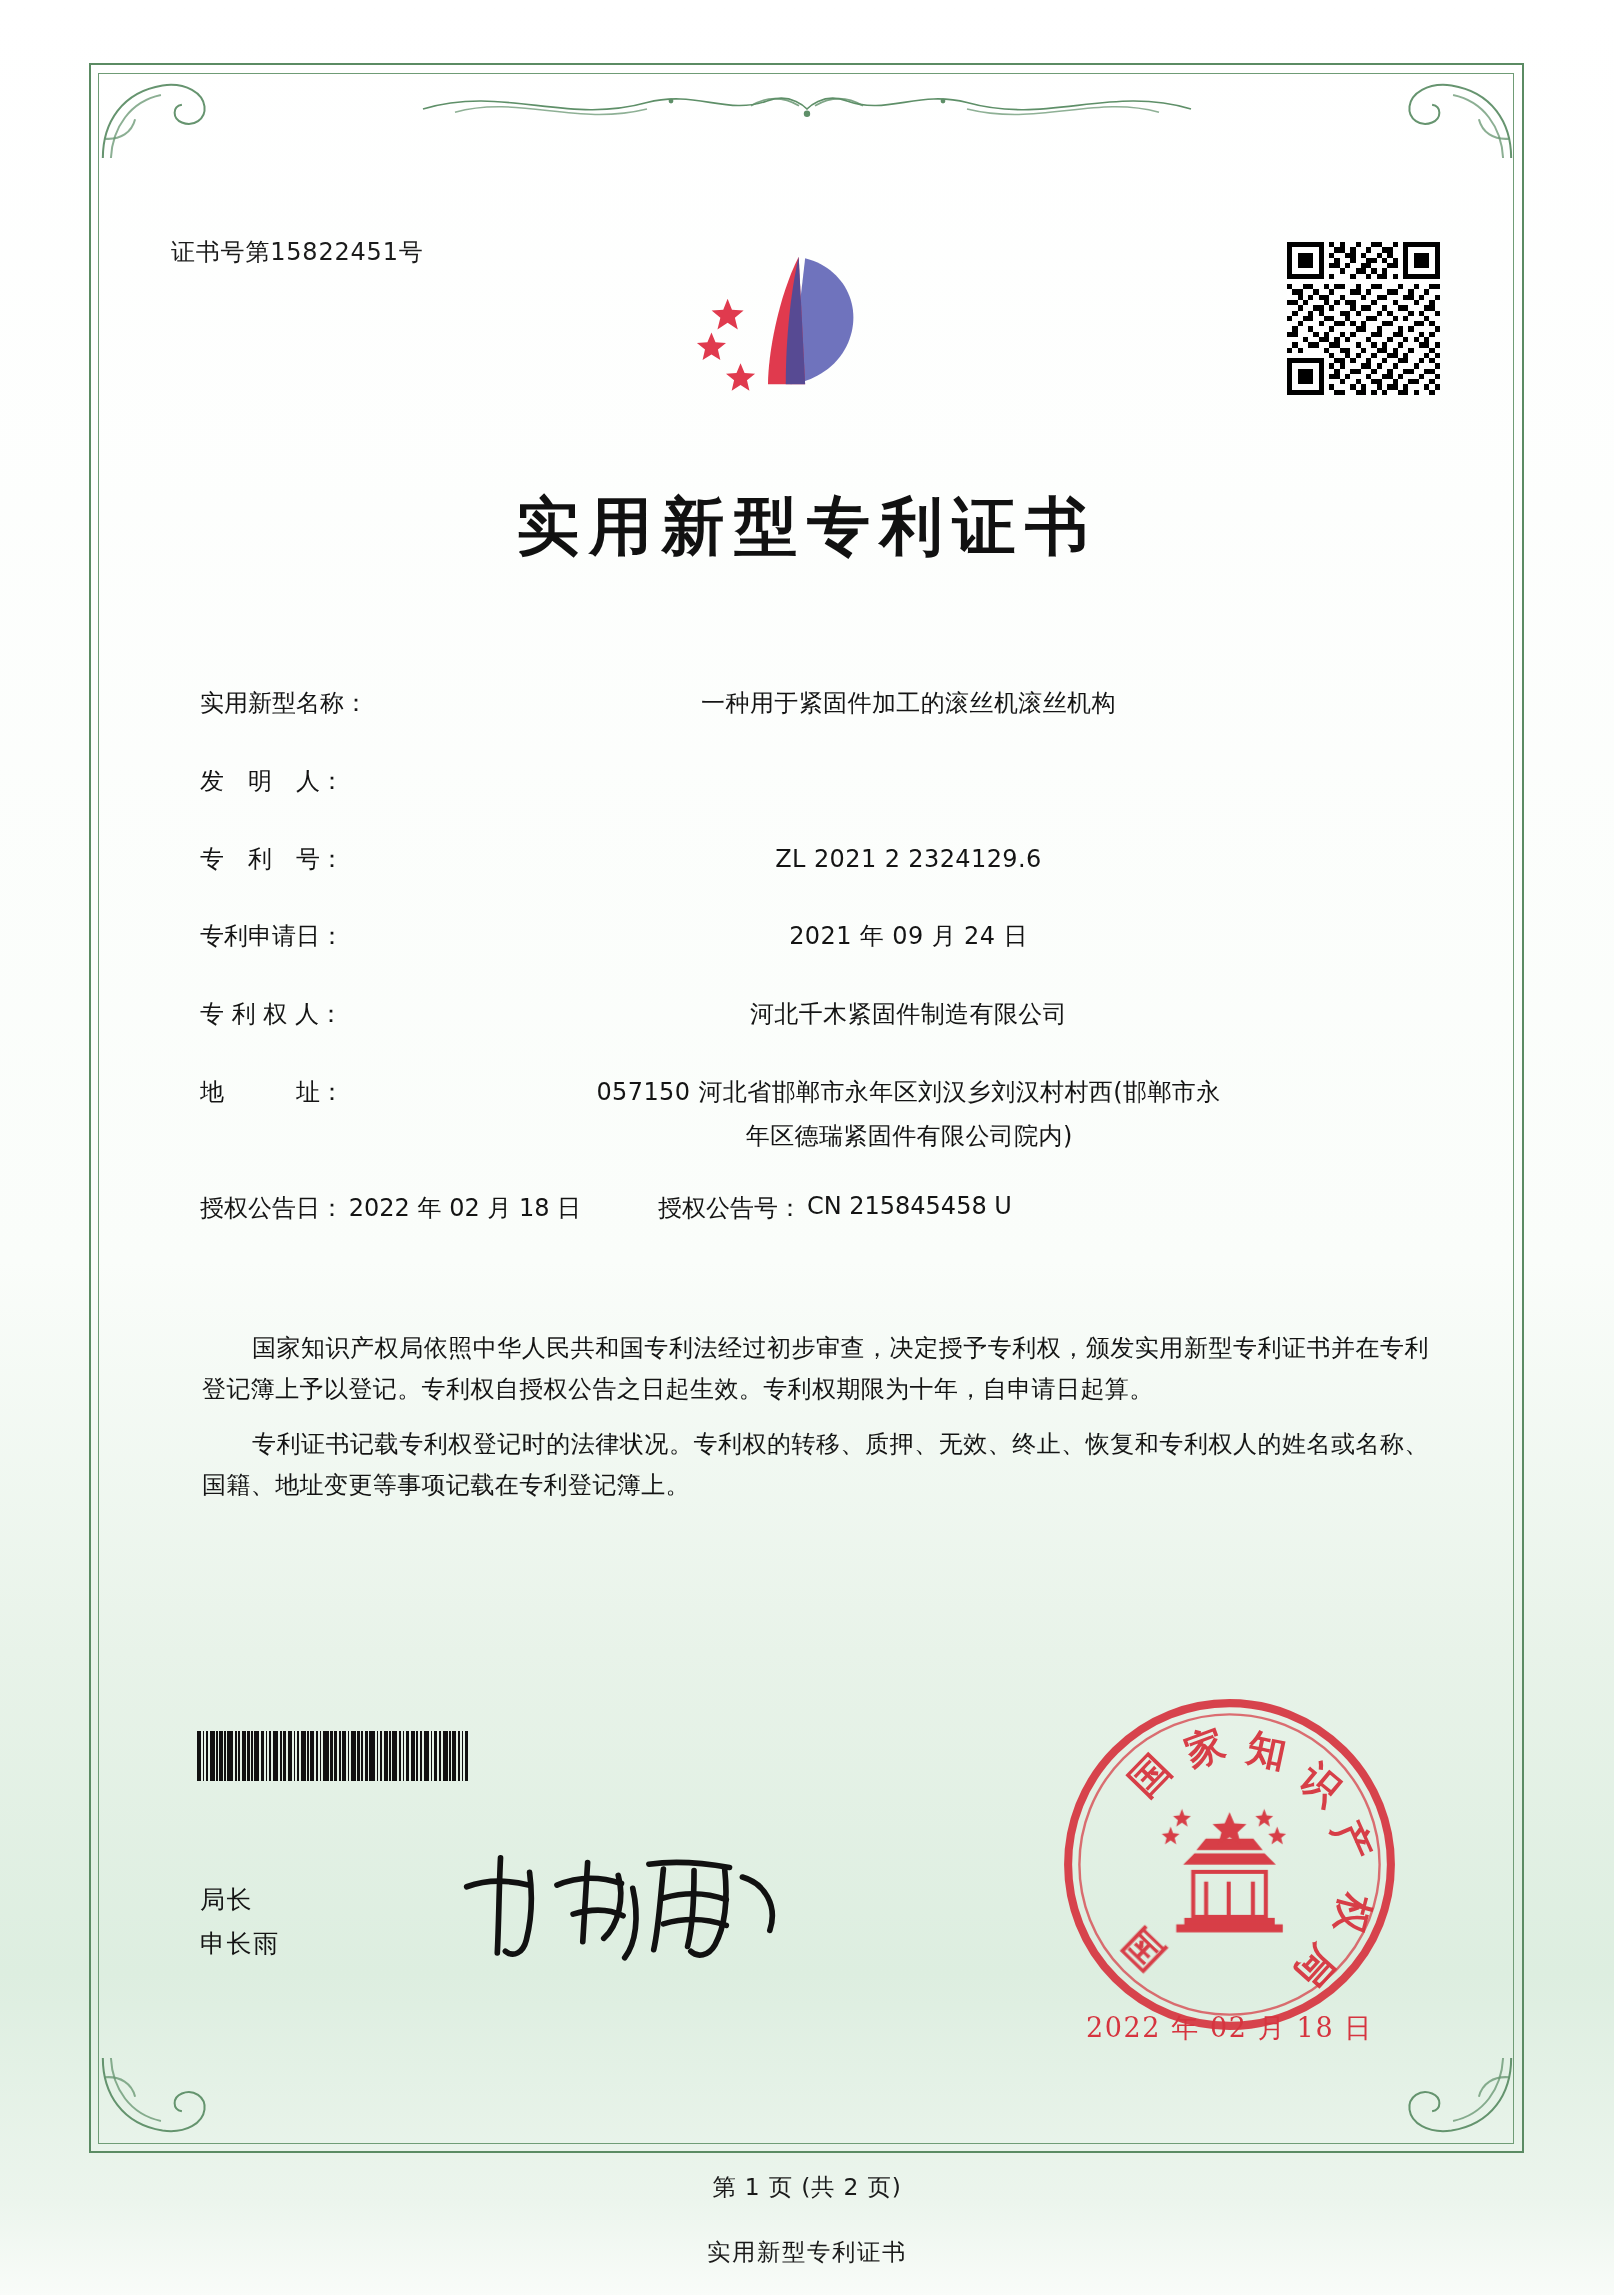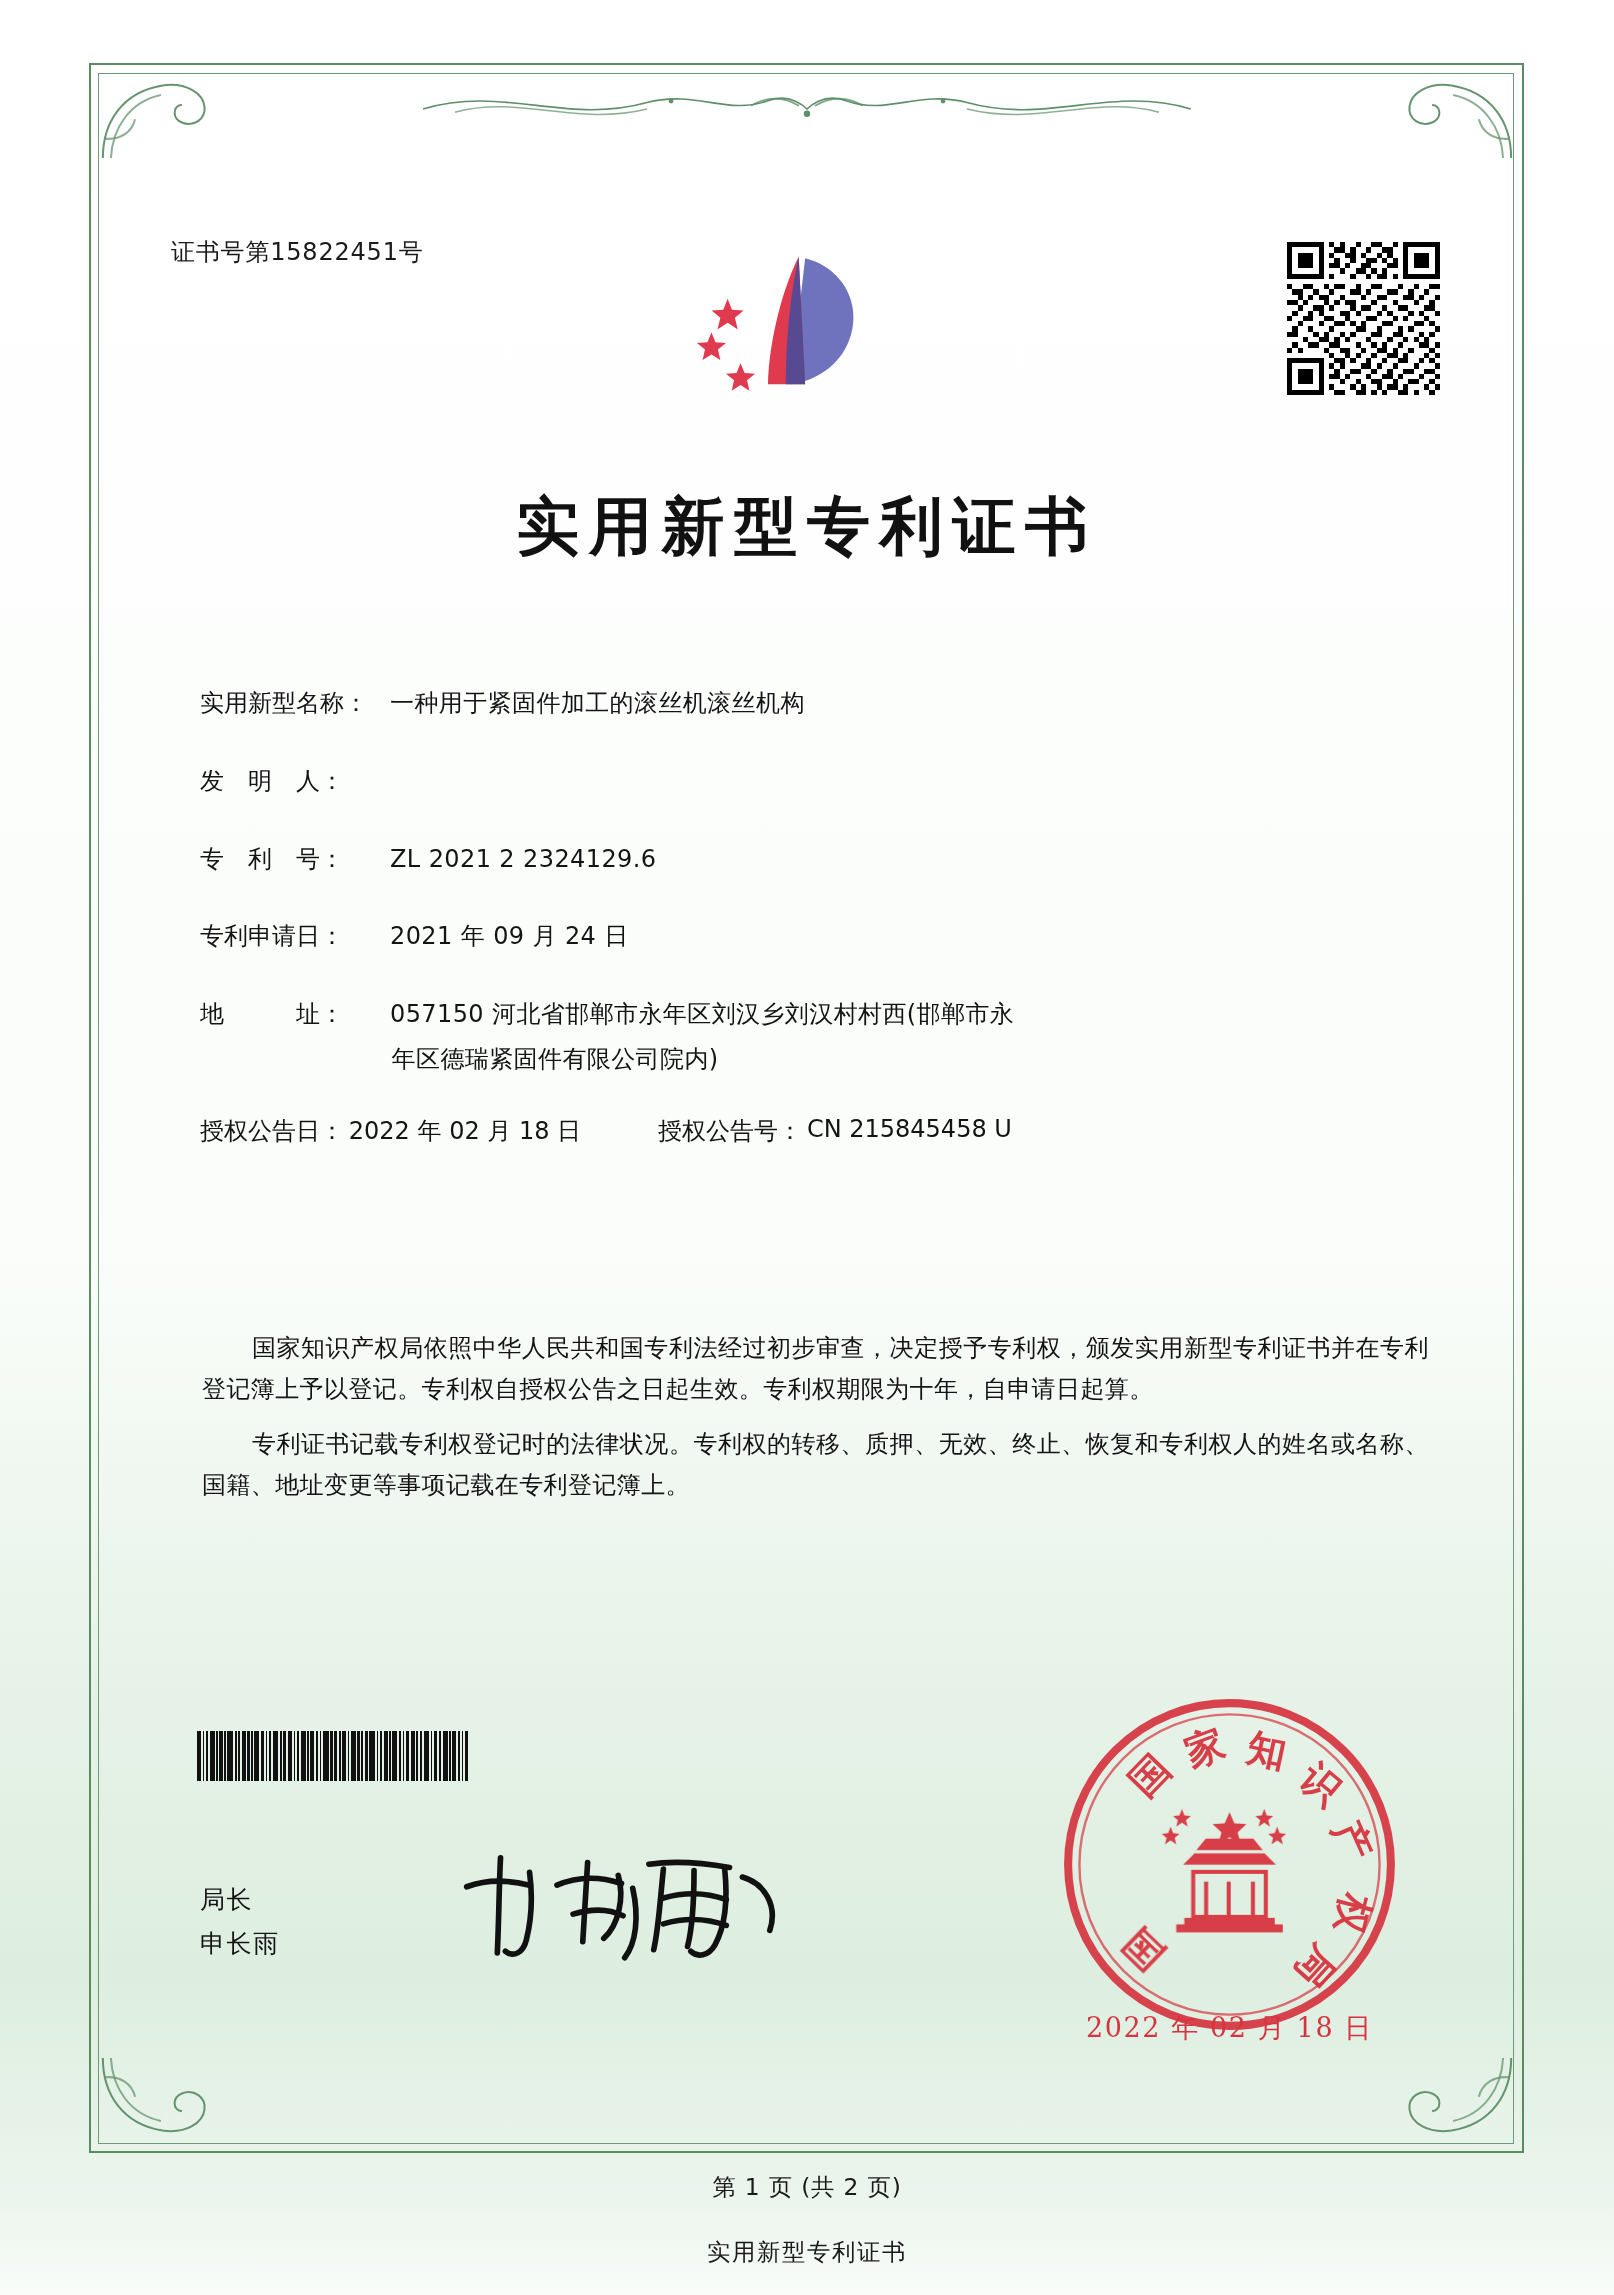--- a/index.html
+++ b/index.html
@@ -130,20 +130,21 @@
   }
   .field-label {
     width: 190px;
     flex: 0 0 190px;
     white-space: pre;
     letter-spacing: 0px;
   }
   .field-value {
     flex: 1 1 auto;
     letter-spacing: 0.4px;
+    text-align: center;
   }
   .field-value .line2 {
     display: block;
     margin-top: 9.7px;
     margin-left: 1.6px;
   }
   .grant-row {
     display: flex;
     align-items: flex-start;
     font-size: 24px;
@@ -550,20 +551,24 @@
     </div>
     <div class="field-row">
       <div class="field-label">专　利　号：</div>
       <div class="field-value">ZL 2021 2 2324129.6</div>
     </div>
     <div class="field-row">
       <div class="field-label">专利申请日：</div>
       <div class="field-value">2021 年 09 月 24 日</div>
     </div>
     <div class="field-row">
+      <div class="field-label">专 利 权 人：</div>
+      <div class="field-value">河北千木紧固件制造有限公司</div>
+    </div>
+    <div class="field-row">
       <div class="field-label">地　　　址：</div>
       <div class="field-value">
         <span>057150 河北省邯郸市永年区刘汉乡刘汉村村西(邯郸市永</span>
         <span class="line2">年区德瑞紧固件有限公司院内)</span>
       </div>
     </div>
 
     <div class="grant-row">
       <div class="grant-label">授权公告日：</div>
       <div class="grant-value">2022 年 02 月 18 日</div>

